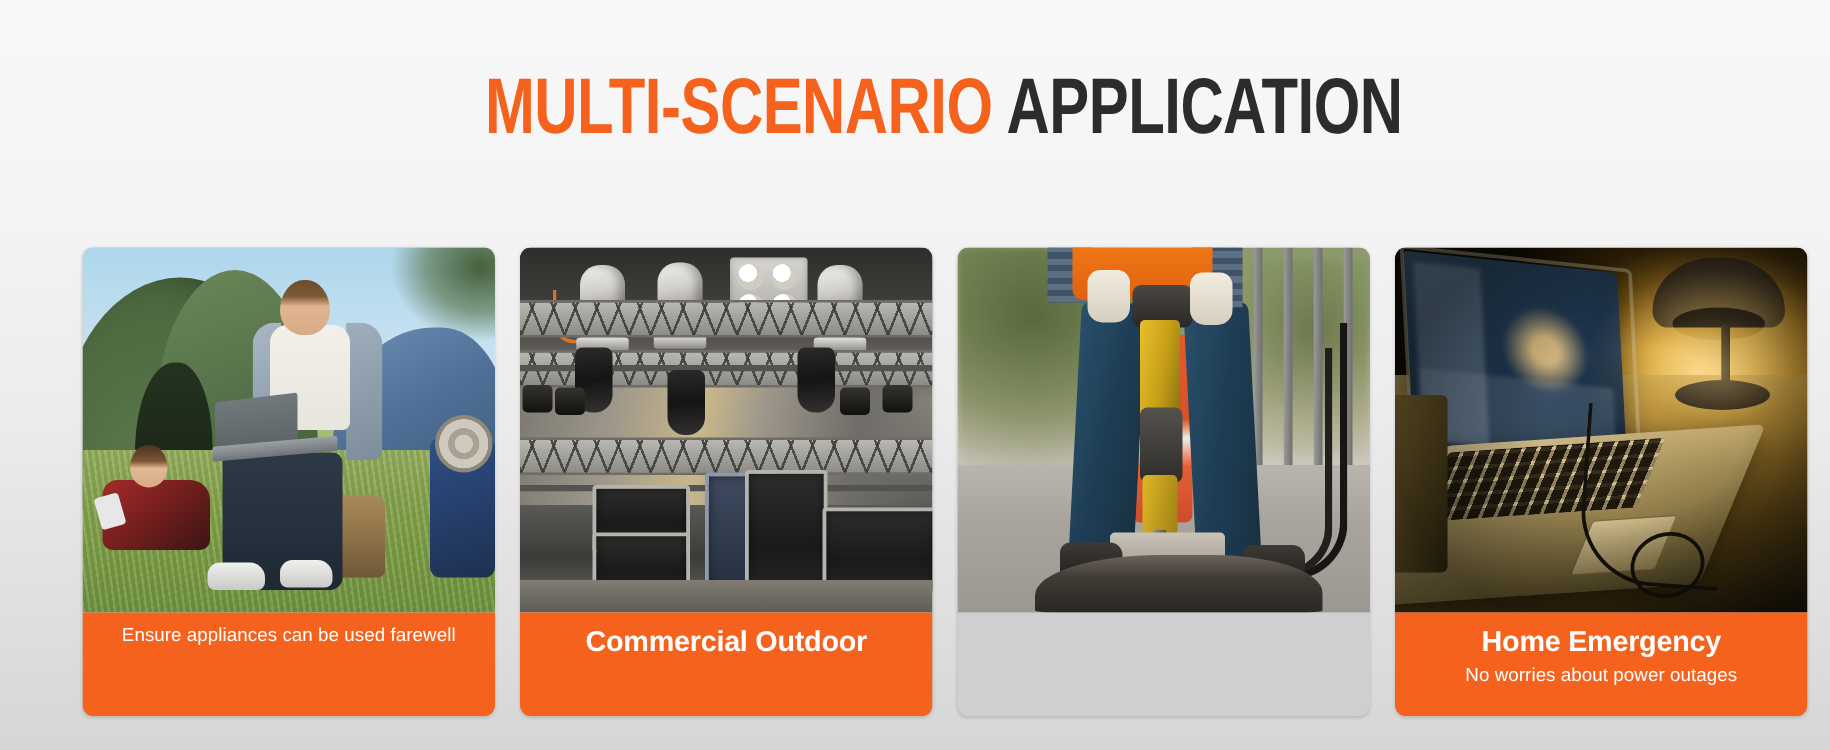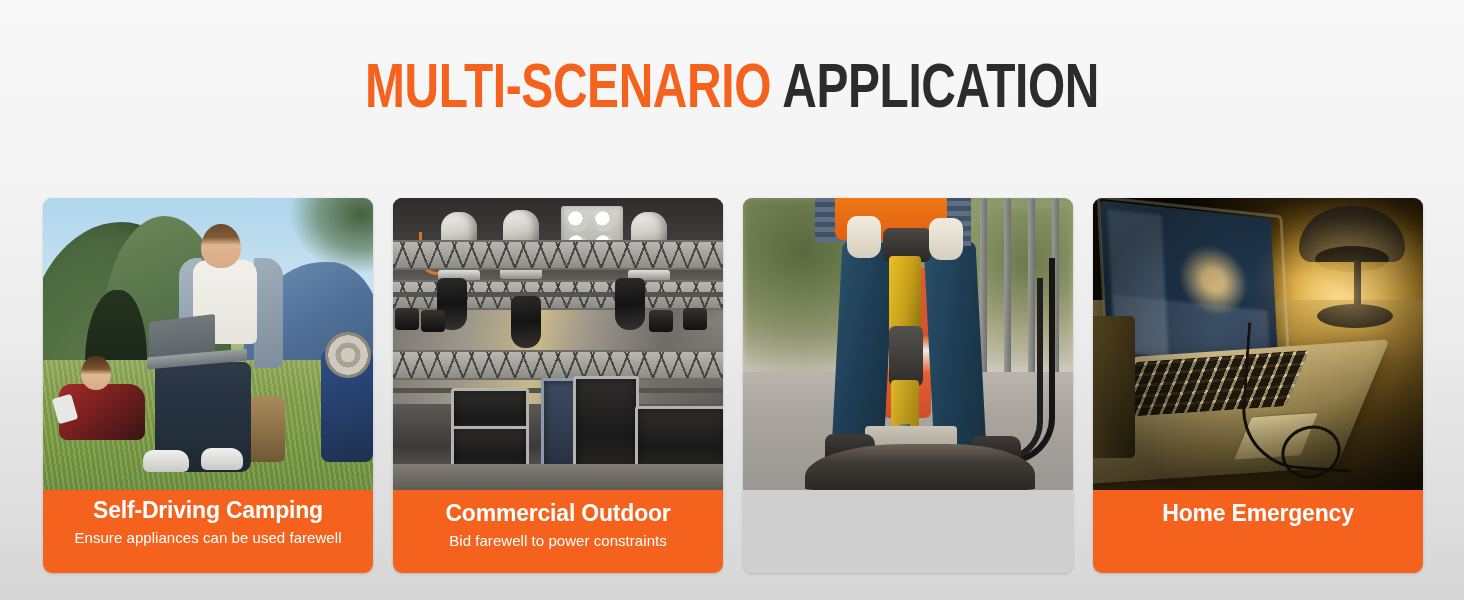--- a/index.html
+++ b/index.html
@@ -12,20 +12,21 @@
     overflow: hidden;
     font-family: "Liberation Sans", sans-serif;
     background: linear-gradient(180deg, #f8f8f8 0%, #f4f4f4 28%, #ececec 55%, #e0e0e0 80%, #d6d6d6 100%);
   }
 
   .banner {
     position: relative;
     width: 1328px;
     height: 600px;
     box-sizing: border-box;
+    margin-left: 23px;
   }
 
   
   .heading-block {
     position: absolute;
     top: 52px;
     left: 0;
     width: 1464px;
     text-align: center;
   }
@@ -408,21 +409,20 @@
           <div class="p1-shoe1"></div>
           <div class="p1-shoe2"></div>
           <div class="p1-woman-body"></div>
           <div class="p1-woman-head"></div>
           <div class="p1-phone"></div>
           <div class="p1-pack"></div>
           <div class="p1-mat"></div>
         </div>
       </div>
       <div class="card-caption tall">
-        <div class="caption-title">Self-Driving Camping</div>
         <div class="caption-sub">Ensure appliances can be used farewell</div>
       </div>
     </div>
 
     <div class="card">
       <div class="card-photo">
         <div class="p2">
           <div class="p2-wall"></div>
           <div class="p2-darkband"></div>
           <div class="p2-cableorange"></div>
@@ -450,21 +450,20 @@
           <div class="case c1"></div>
           <div class="case c2"></div>
           <div class="case c3"></div>
           <div class="case c4"></div>
           <div class="case c5"></div>
           <div class="p2-floor"></div>
         </div>
       </div>
       <div class="card-caption">
         <div class="caption-title">Commercial Outdoor</div>
-        <div class="caption-sub">Bid farewell to power constraints</div>
       </div>
     </div>
 
     <div class="card">
       <div class="card-photo">
         <div class="p3">
           <div class="p3-trees"></div>
           <div class="p3-trees2"></div>
           <div class="p3-fence">
               <span></span>
@@ -513,17 +512,18 @@
           <div class="p4-lampstem"></div>
           <div class="p4-lampbase"></div>
           <div class="p4-cord"></div>
           <div class="p4-cordloop"></div>
           <div class="p4-glow"></div>
           <div class="p4-vignette"></div>
         </div>
       </div>
       <div class="card-caption">
         <div class="caption-title">Home Emergency</div>
+        <div class="caption-sub">No worries about power outages</div>
       </div>
     </div>
 
   </div>
 </div>
 
 </body></html>

